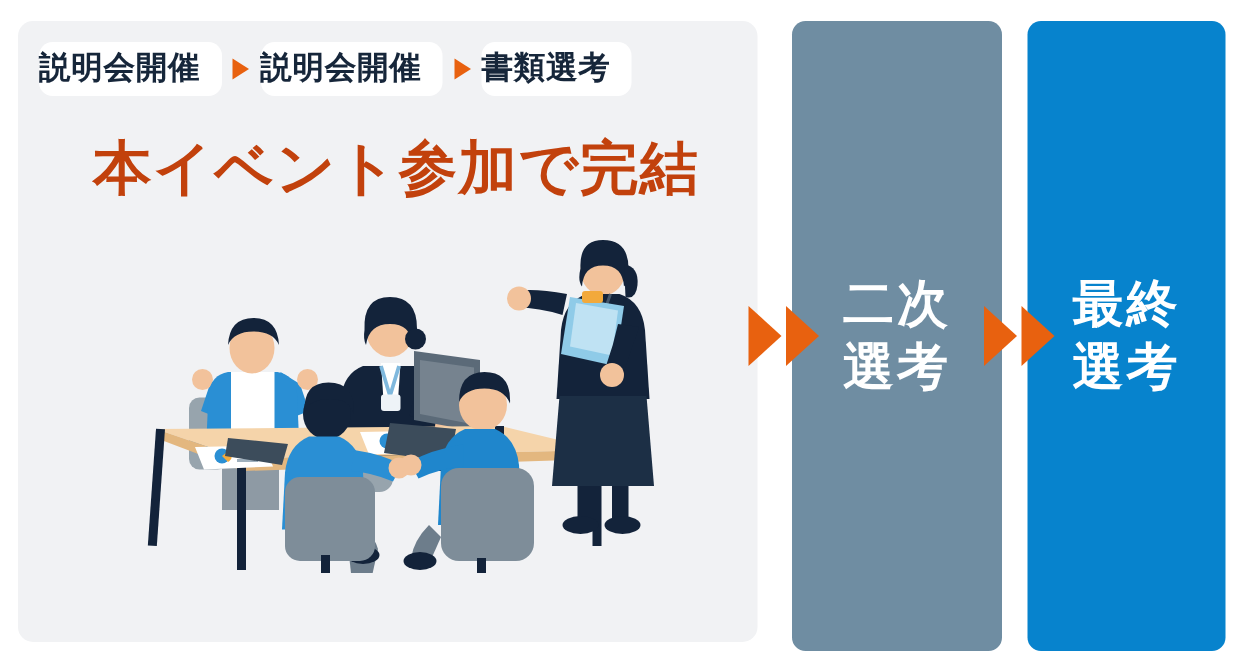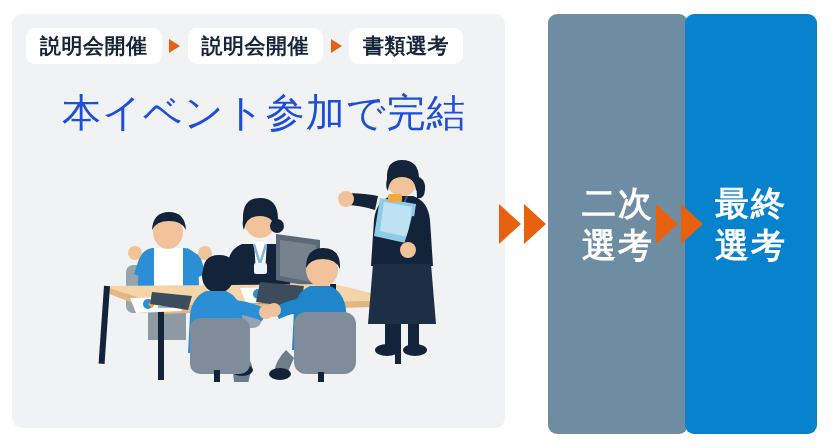--- a/index.html
+++ b/index.html
@@ -35,21 +35,21 @@
     position: absolute;
     left: 26px;
     top: 28px;
     display: flex;
     align-items: center;
     gap: 0px;
   }
   .pill {
     background: #ffffff;
     border-radius: 9px;
-    padding: 7px 14px 8px 14px;
+    padding: 7px 14px 8px 0;
     color: #16263a;
     font-size: 21px;
     font-weight: bold;
     letter-spacing: 0.5px;
     line-height: 1;
     white-space: nowrap;
   }
   .pill-sep {
     width: 26px;
     display: flex;
@@ -62,23 +62,23 @@
     border-top: 7px solid transparent;
     border-bottom: 7px solid transparent;
     border-left: 11px solid #e8610f;
   }
 
   
   .headline {
     position: absolute;
     left: 62px;
     top: 92px;
-    color: #1d4ed8;
+    color: #c2410c;
     font-size: 39px;
-    font-weight: normal;
+    font-weight: bold;
     letter-spacing: 1px;
     line-height: 1.1;
     white-space: nowrap;
   }
 
   
   .illo {
     position: absolute;
     left: 90px;
     top: 160px;
@@ -90,21 +90,21 @@
   .panel {
     position: absolute;
     top: 14px;
     height: 420px;
     border-radius: 9px;
     display: flex;
     align-items: center;
     justify-content: center;
   }
   .panel-gray {
-    left: 548px;
+    left: 528px;
     width: 140px;
     background: #6f8da2;
   }
   .panel-blue {
     left: 685px;
     width: 132px;
     background: #0783cd;
   }
   .panel-label {
     color: #ffffff;

